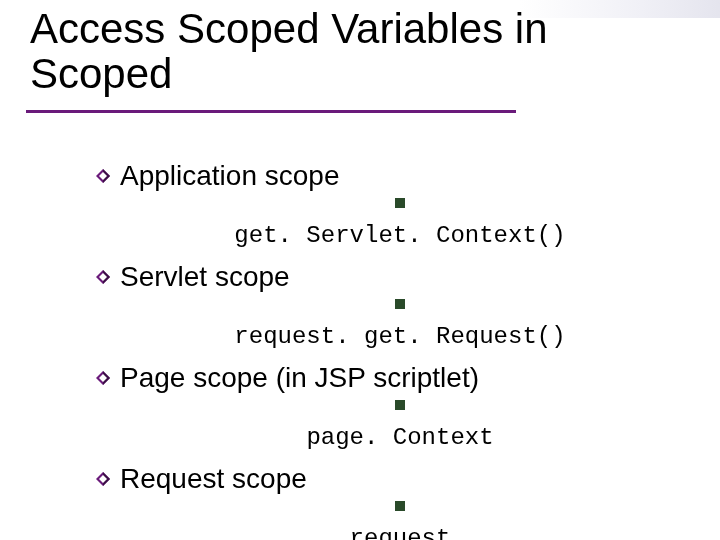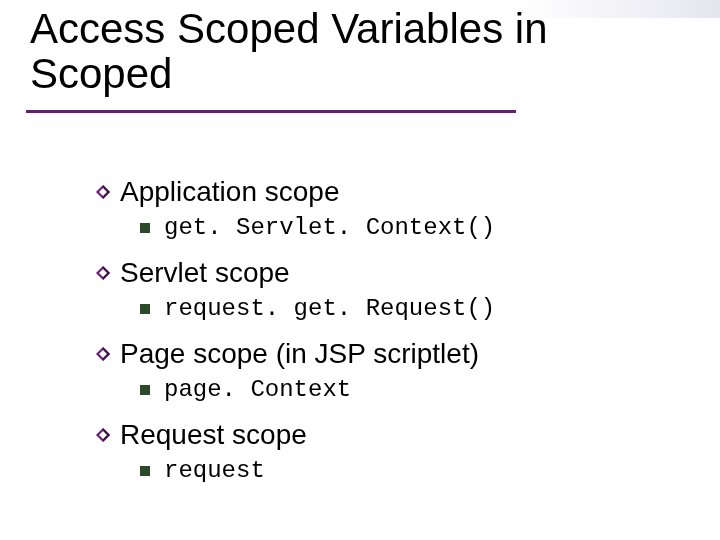--- a/index.html
+++ b/index.html
@@ -46,21 +46,20 @@
     opacity: 0.55;
   }
   .body {
     position: absolute;
     left: 96px;
     top: 160px;
     right: 60px;
   }
   .scope-item {
     margin-bottom: 6px;
-    margin-top: 16px;
   }
   .scope-line {
     display: flex;
     align-items: center;
     gap: 8px;
   }
   .diamond {
     width: 14px;
     height: 14px;
     flex: 0 0 14px;
@@ -73,20 +72,21 @@
     color: #000;
     font-family: Verdana, Geneva, sans-serif;
   }
   .sub-line {
     display: flex;
     align-items: center;
     gap: 14px;
     margin-left: 44px;
     margin-top: 6px;
     margin-bottom: 12px;
+    flex-direction: column;
   }
   .square {
     width: 10px;
     height: 10px;
     background: #2a4a2a;
     flex: 0 0 10px;
   }
   .code {
     font-family: "Courier New", Courier, monospace;
     font-size: 24px;

